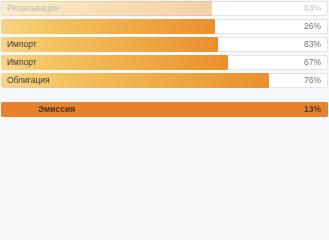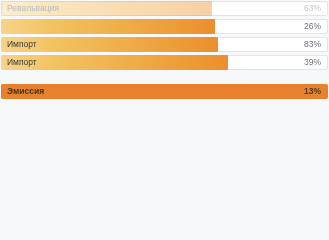--- a/index.html
+++ b/index.html
@@ -96,20 +96,21 @@
   .row.total .track {
     border-color: #e0a472;
   }
   .row.total .fill {
     background: #e8812e;
     border-radius: 2px;
   }
   .row.total .label {
     color: #4a3419;
     font-weight: bold;
+    margin-left: 31px;
   }
   .row.total .pct {
     color: #52391c;
     font-weight: bold;
   }
 </style>
 </head>
 <body>
 
 <div class="chart">
@@ -131,24 +132,30 @@
     <div class="track"></div>
     <div class="fill" style="width: 66.4%;"></div>
     <span class="label">Импорт</span>
     <span class="pct">83%</span>
   </div>
 
   <div class="row">
     <div class="track"></div>
     <div class="fill" style="width: 69.5%;"></div>
     <span class="label">Импорт</span>
-    <span class="pct">39%</span>
+    <span class="pct">67%</span>
   </div>
 
 
+  <div class="row">
+    <div class="track"></div>
+    <div class="fill" style="width: 82%;"></div>
+    <span class="label">Облигация</span>
+    <span class="pct">76%</span>
+  </div>
 
 
   <div class="spacer"></div>
 
   <div class="row total">
     <div class="track"></div>
     <div class="fill" style="width: 100%;"></div>
     <span class="label">Эмиссия</span>
     <span class="pct">13%</span>
   </div>

